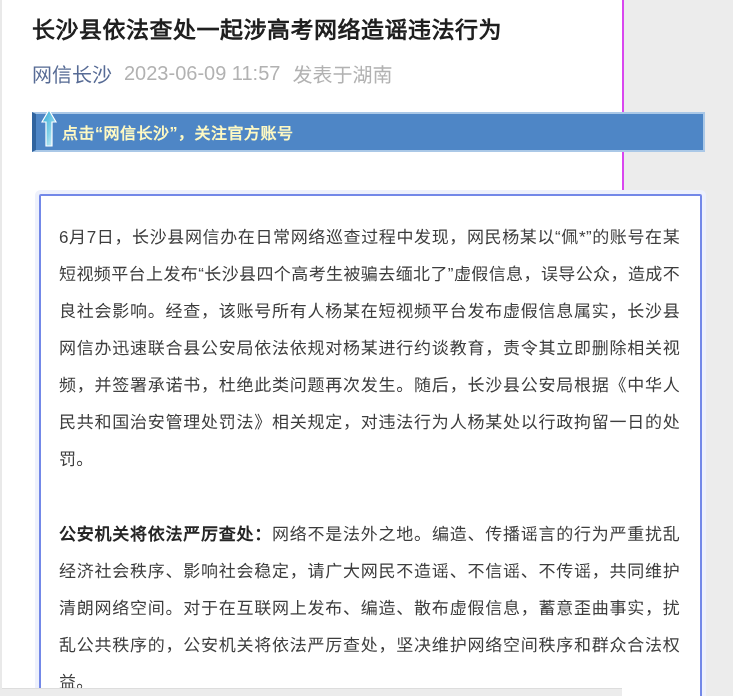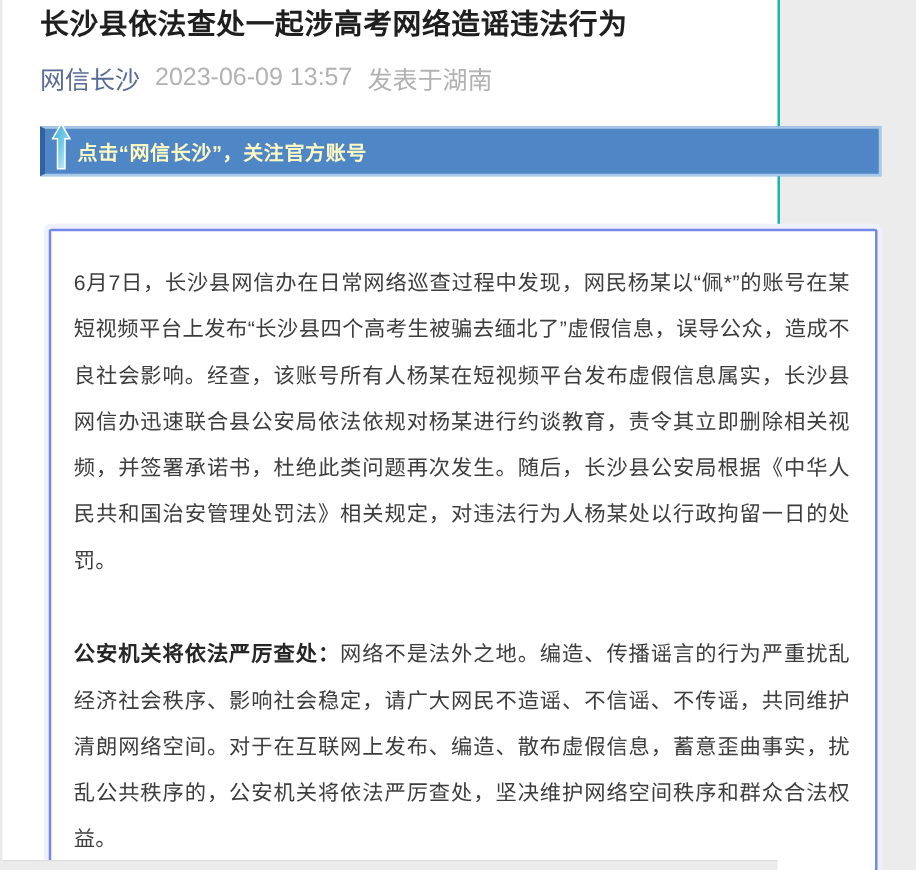--- a/index.html
+++ b/index.html
@@ -10,22 +10,22 @@
     width: 733px;
     height: 696px;
     overflow: hidden;
   }
   .page-card {
     position: relative;
     width: 624px;
     height: 690px;
     background: #ffffff;
     border-left: 2px solid #e9e9e9;
-    border-right: 2px solid #14b8a6;
-    padding-top: 1px;
+    border-right: 2px solid #d946ef;
+    padding-top: 12px;
   }
   .article-title {
     margin: 2px 30px 0 30px;
     font-size: 23px;
     line-height: 1.4;
     font-weight: bold;
     color: #1f1f1f;
     letter-spacing: 0.5px;
   }
   .byline {
@@ -93,21 +93,21 @@
 </style>
 </head>
 <body>
 
 <div class="page-card">
 
   <h1 class="article-title">长沙县依法查处一起涉高考网络造谣违法行为</h1>
 
   <div class="byline">
     <span class="account-link">网信长沙</span>
-    <span class="meta-text">2023-06-09 13:57</span>
+    <span class="meta-text">2023-06-09 11:57</span>
     <span class="meta-text">发表于湖南</span>
   </div>
 
   <div class="banner">
     <span class="banner-arrow">
       <svg width="16" height="40" viewBox="0 0 16 40" xmlns="http://www.w3.org/2000/svg">
         <defs>
           <linearGradient id="arrowGrad" x1="0" y1="0" x2="1" y2="1">
             <stop offset="0" stop-color="#2fa8d5"></stop>
             <stop offset="0.55" stop-color="#7fd0e8"></stop>

